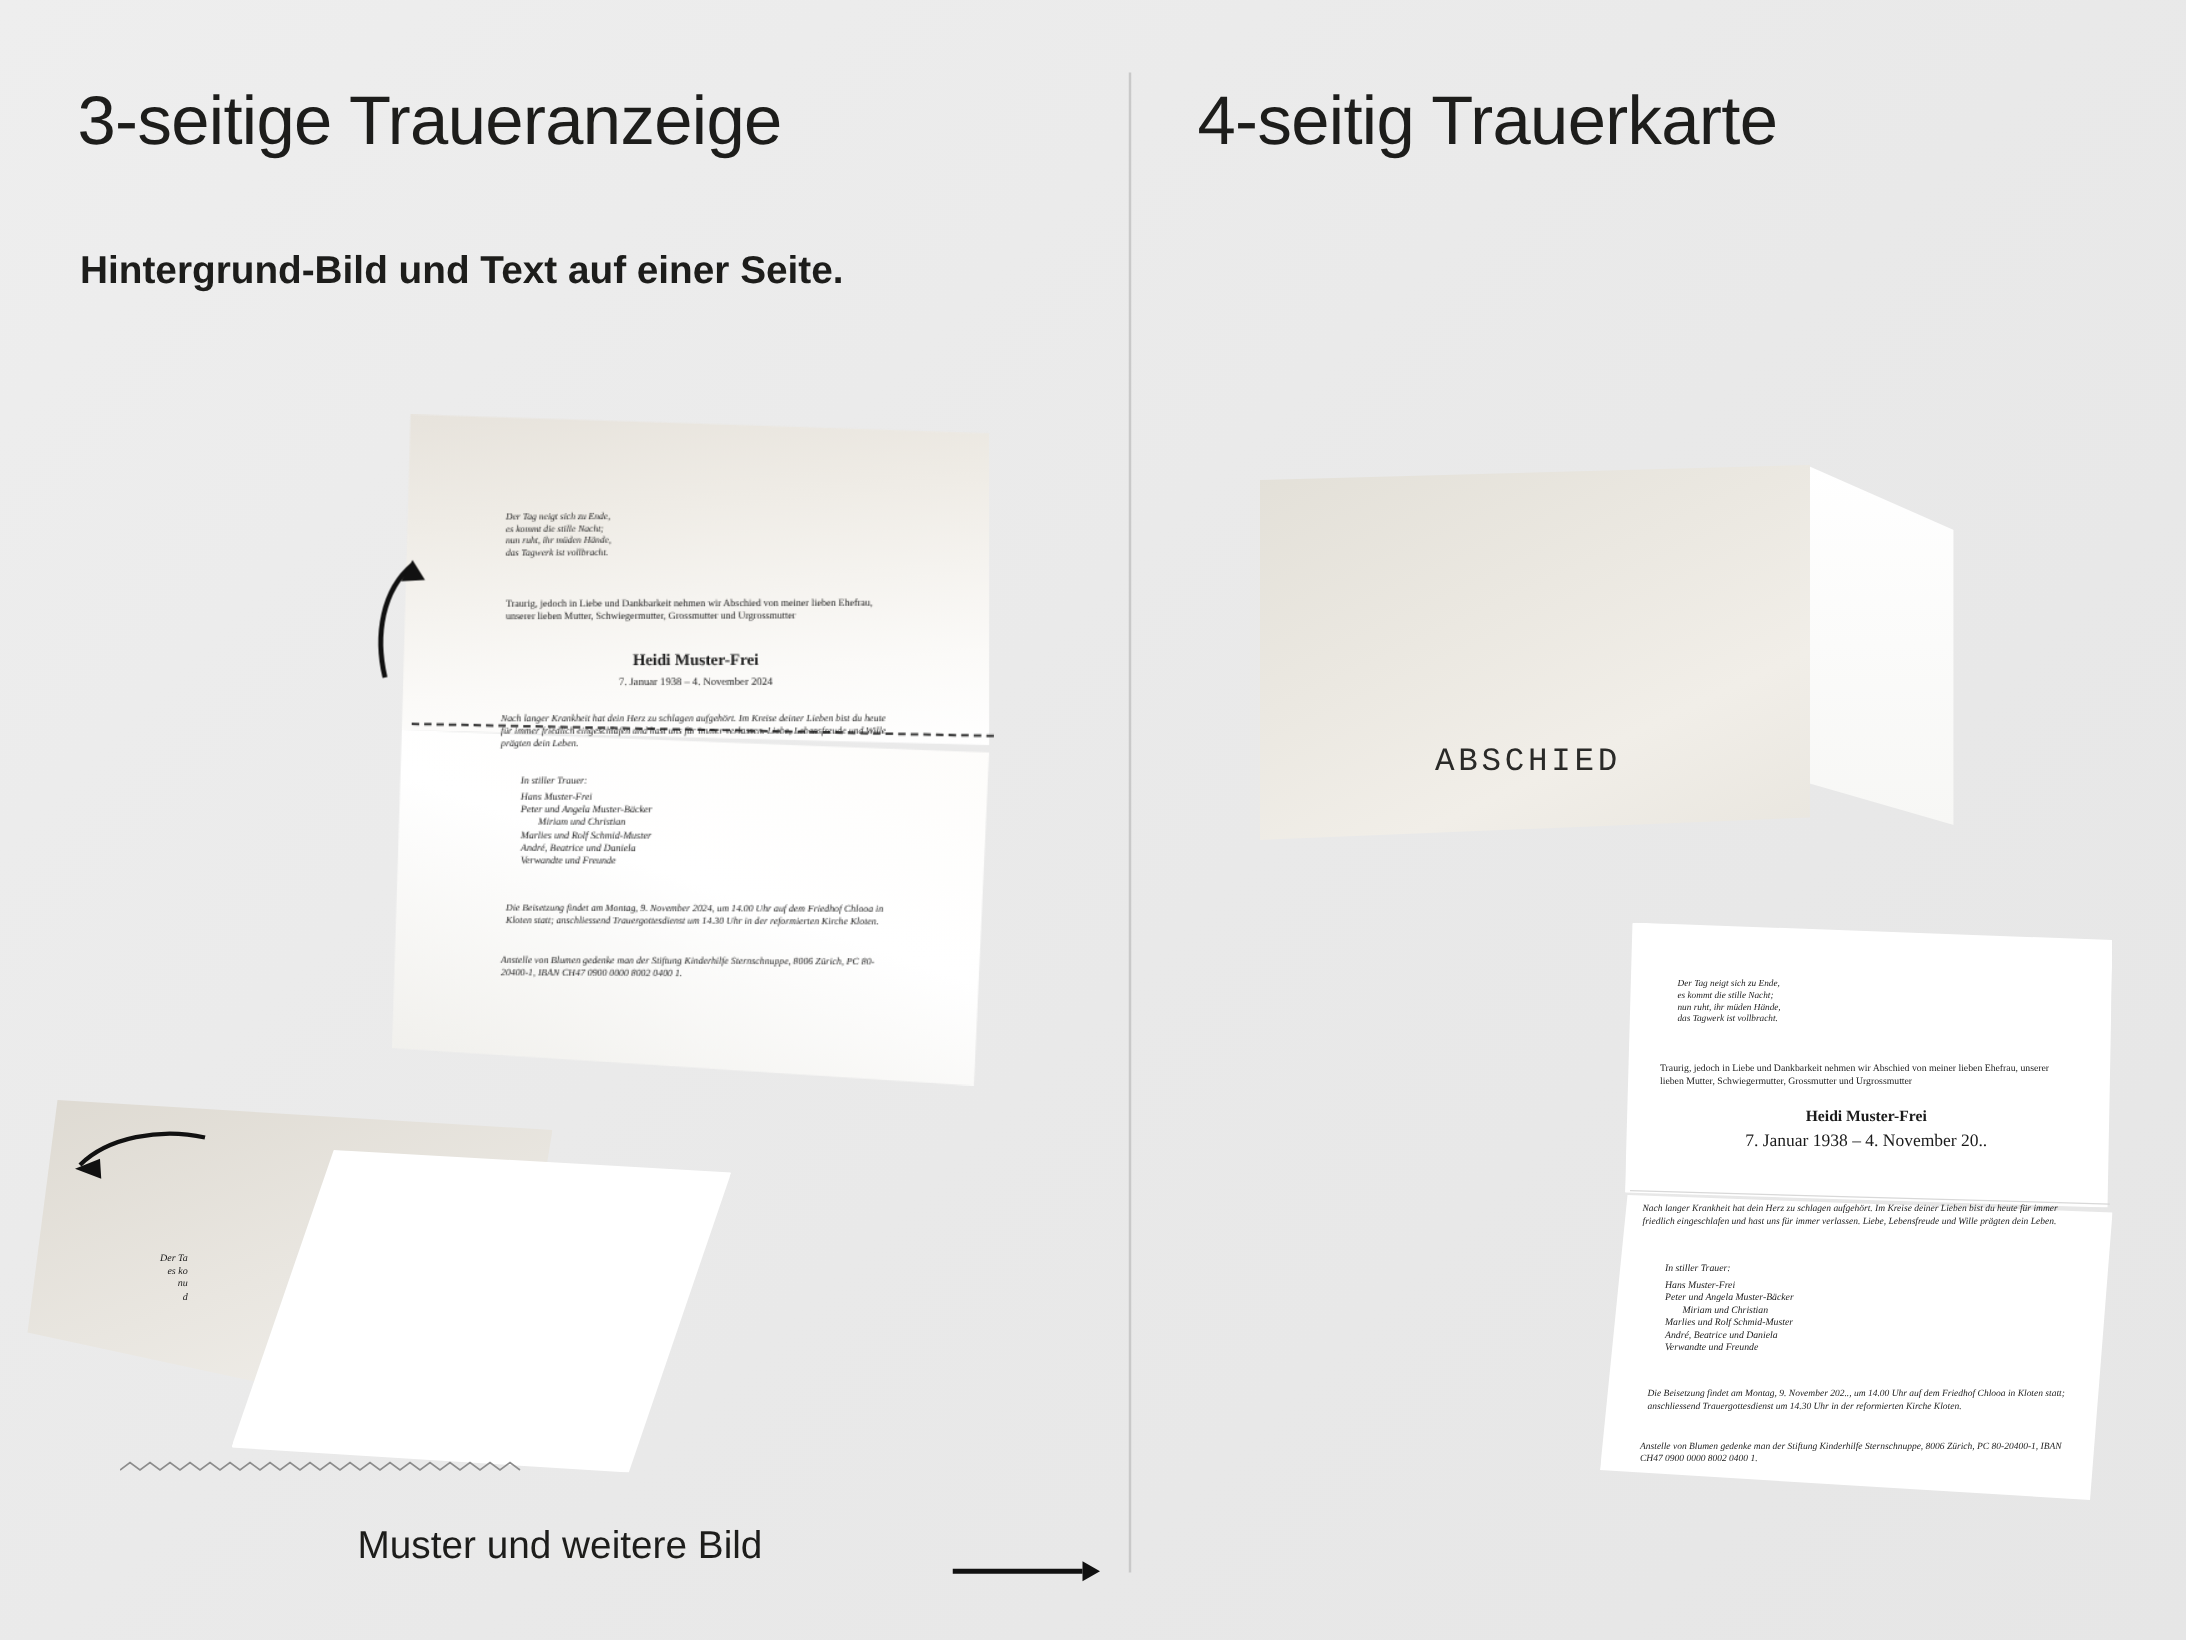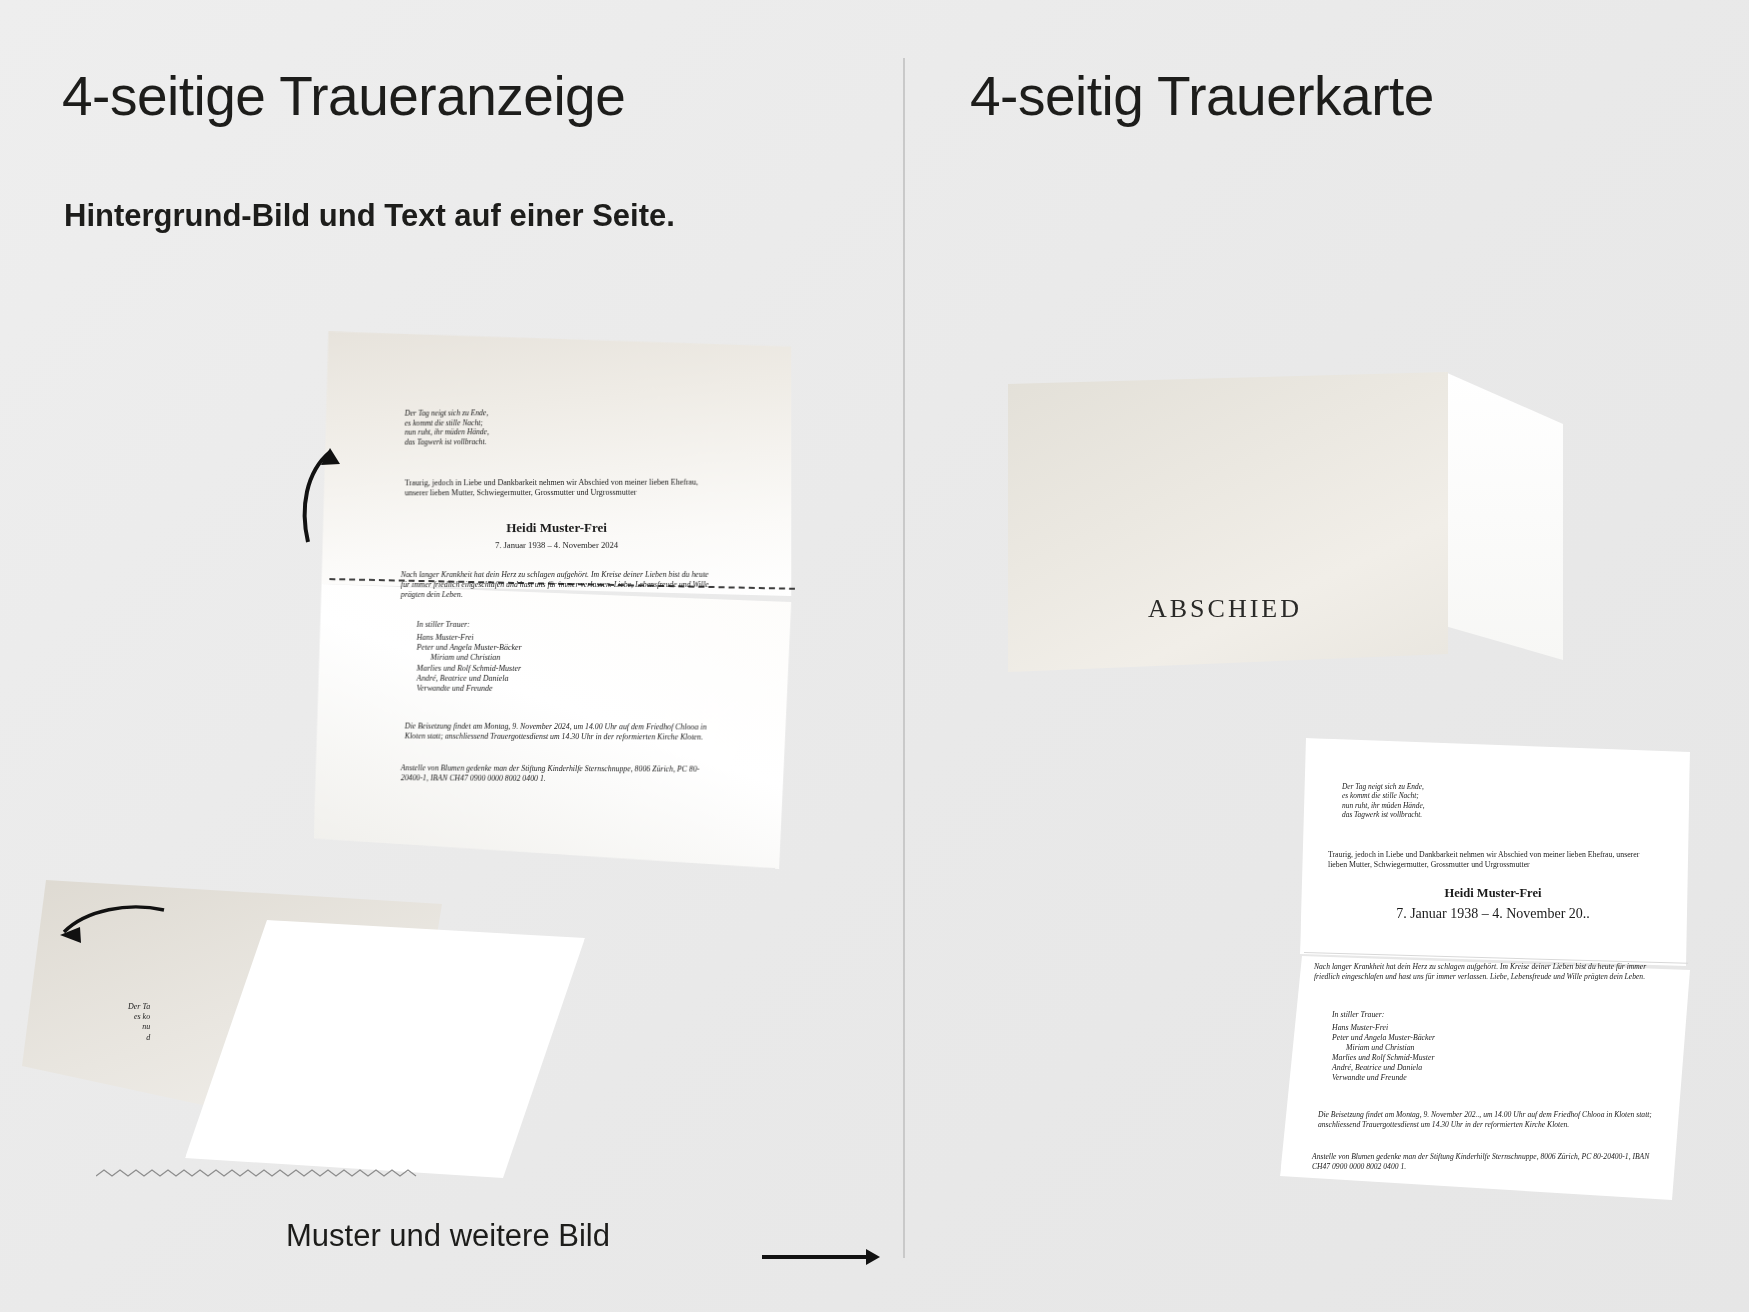--- a/index.html
+++ b/index.html
@@ -35,21 +35,21 @@
   }
   .col-sub {
     position: absolute;
     font-size: 31px;
     font-weight: 700;
     color: #1d1d1b;
     white-space: nowrap;
   }
   #t-left  { left: 62px;  top: 64px; }
   #s-left  { left: 64px;  top: 198px; }
-  #t-right { left: 958px; top: 64px; margin-left: 12px; }
+  #t-right { left: 958px; top: 64px; }
   #s-right { left: 962px; top: 198px; }
 
   
   .footer-caption {
     position: absolute;
     left: 286px; top: 1218px;
     font-size: 31px;
     color: #1d1d1b;
     white-space: nowrap;
   }
@@ -132,21 +132,21 @@
   }
   #fold-card .back {
     position: absolute; left: 437px; top: -2px;
     width: 118px; height: 290px;
     background: linear-gradient(180deg,#ffffff 0%,#f7f7f5 100%);
     clip-path: polygon(0 2px, 118px 54px, 118px 290px, 0 256px);
     box-shadow: 2px 4px 10px rgba(0,0,0,.12);
   }
   #abschied-word {
     position: absolute; left: 140px; top: 222px;
-    font-family: Liberation Serif, serif;
+    font-family: Liberation Mono, monospace;
     font-size: 26px;
     letter-spacing: 3px;
     color: #2a2a28;
   }
 
   
   #inner-card {
     position: absolute;
     left: 1300px; top: 738px;
     width: 390px; height: 460px;
@@ -174,21 +174,21 @@
 
   .tiny { line-height: 1.28; }
 </style>
 </head>
 <body>
 
 <div class="page">
 
   <div class="divider"></div>
 
-  <div class="col-title" id="t-left">4-seitige Traueranzeige</div>
+  <div class="col-title" id="t-left">3-seitige Traueranzeige</div>
   <div class="col-sub" id="s-left">Hintergrund-Bild und Text auf einer Seite.</div>
 
   <div class="col-title" id="t-right">4-seitig Trauerkarte</div>
 
   <div id="sheet-top">
     <div class="upper"></div>
     <div class="lower"></div>
     <div class="foldline"></div>
 
     <div class="txt doc-text verse tiny" style="left:84px; top:78px; width:180px; font-size:7.6px; white-space:pre-line;">Der Tag neigt sich zu Ende,

